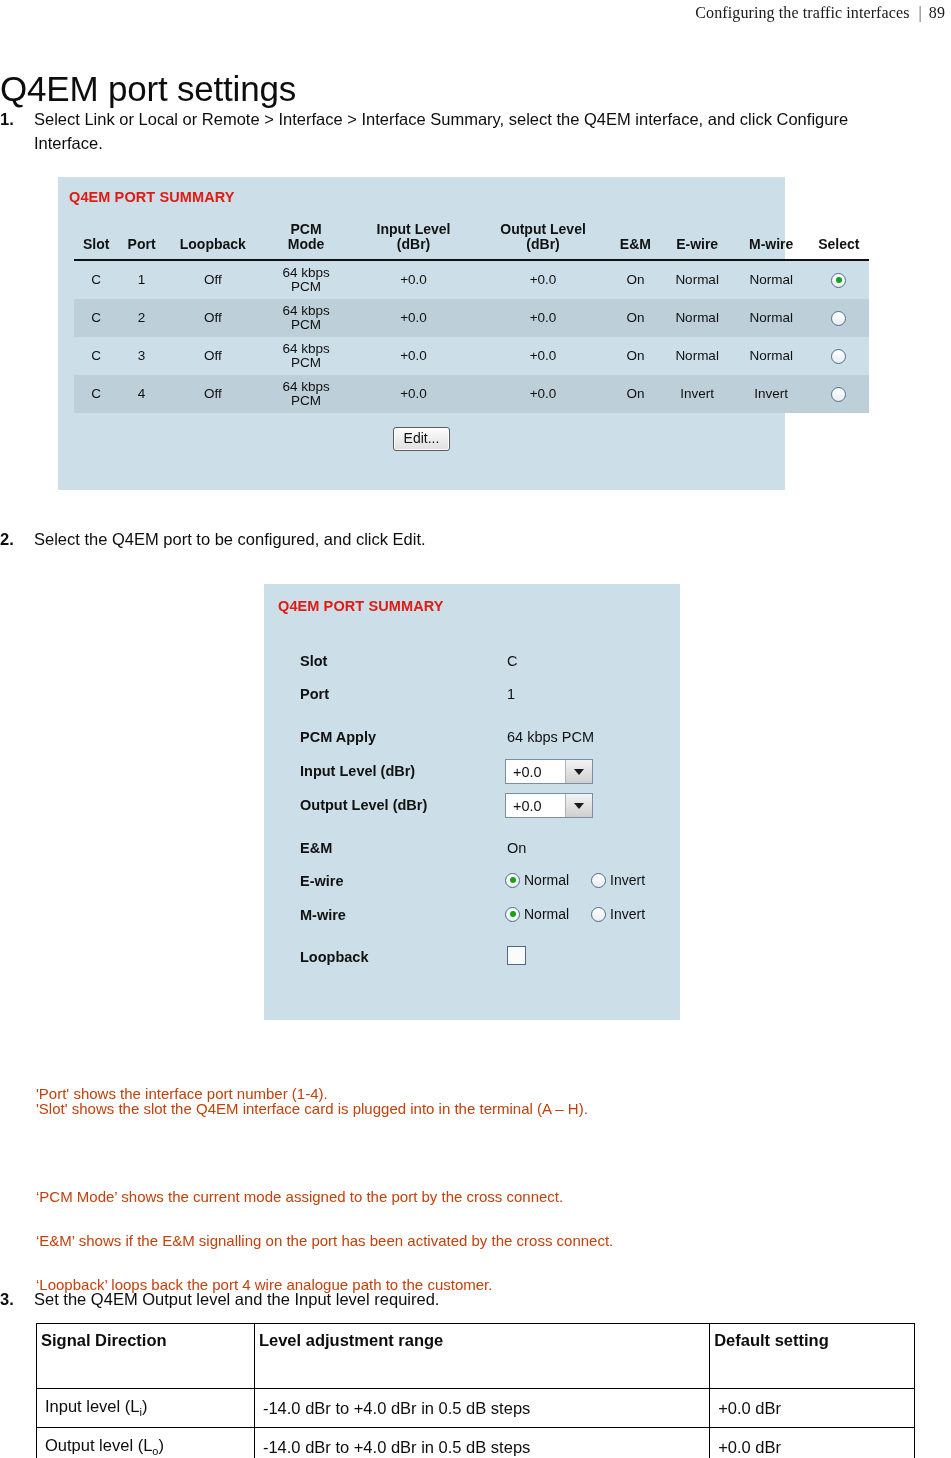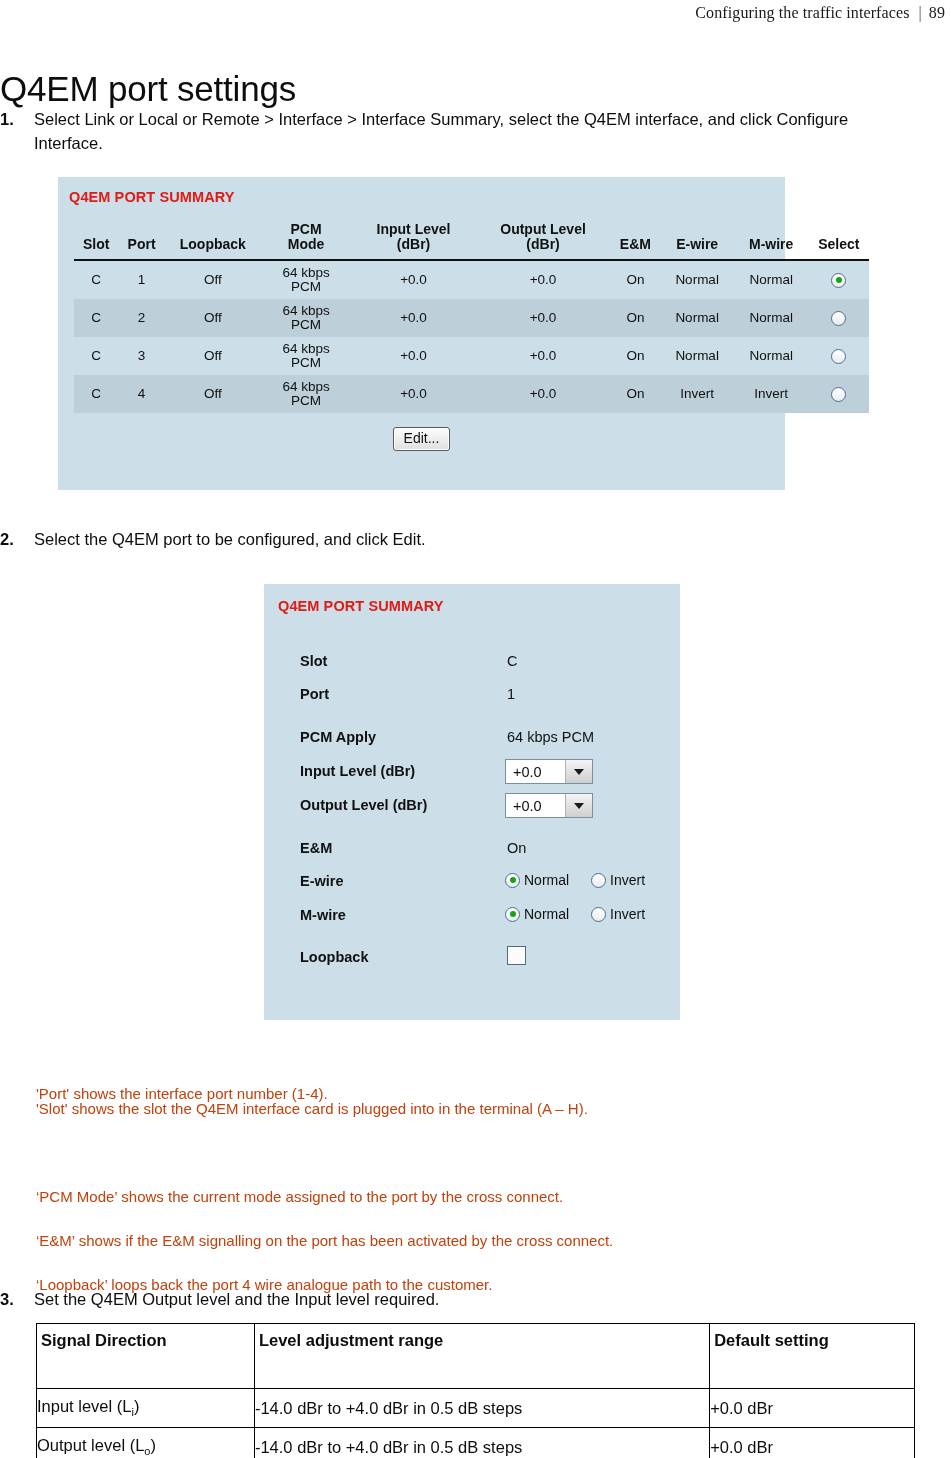--- a/index.html
+++ b/index.html
@@ -309,21 +309,21 @@
     text-align: left;
     color: #0d0d0d;
   }
   #spec-table thead th {
     font-weight: bold;
     padding: 7px 4px 38px 4px;
     vertical-align: top;
   }
   #spec-table tbody td {
     font-weight: normal;
-    padding: 6px 0;
+    padding: 6px 8px;
     height: 26px;
   }
   #spec-table .c1 { width: 215px; }
   #spec-table .c2 { width: 462px; }
   #spec-table .c3 { width: 202px; }
   sub { font-size: 11px; }
 </style>
 </head>
 <body>
 

